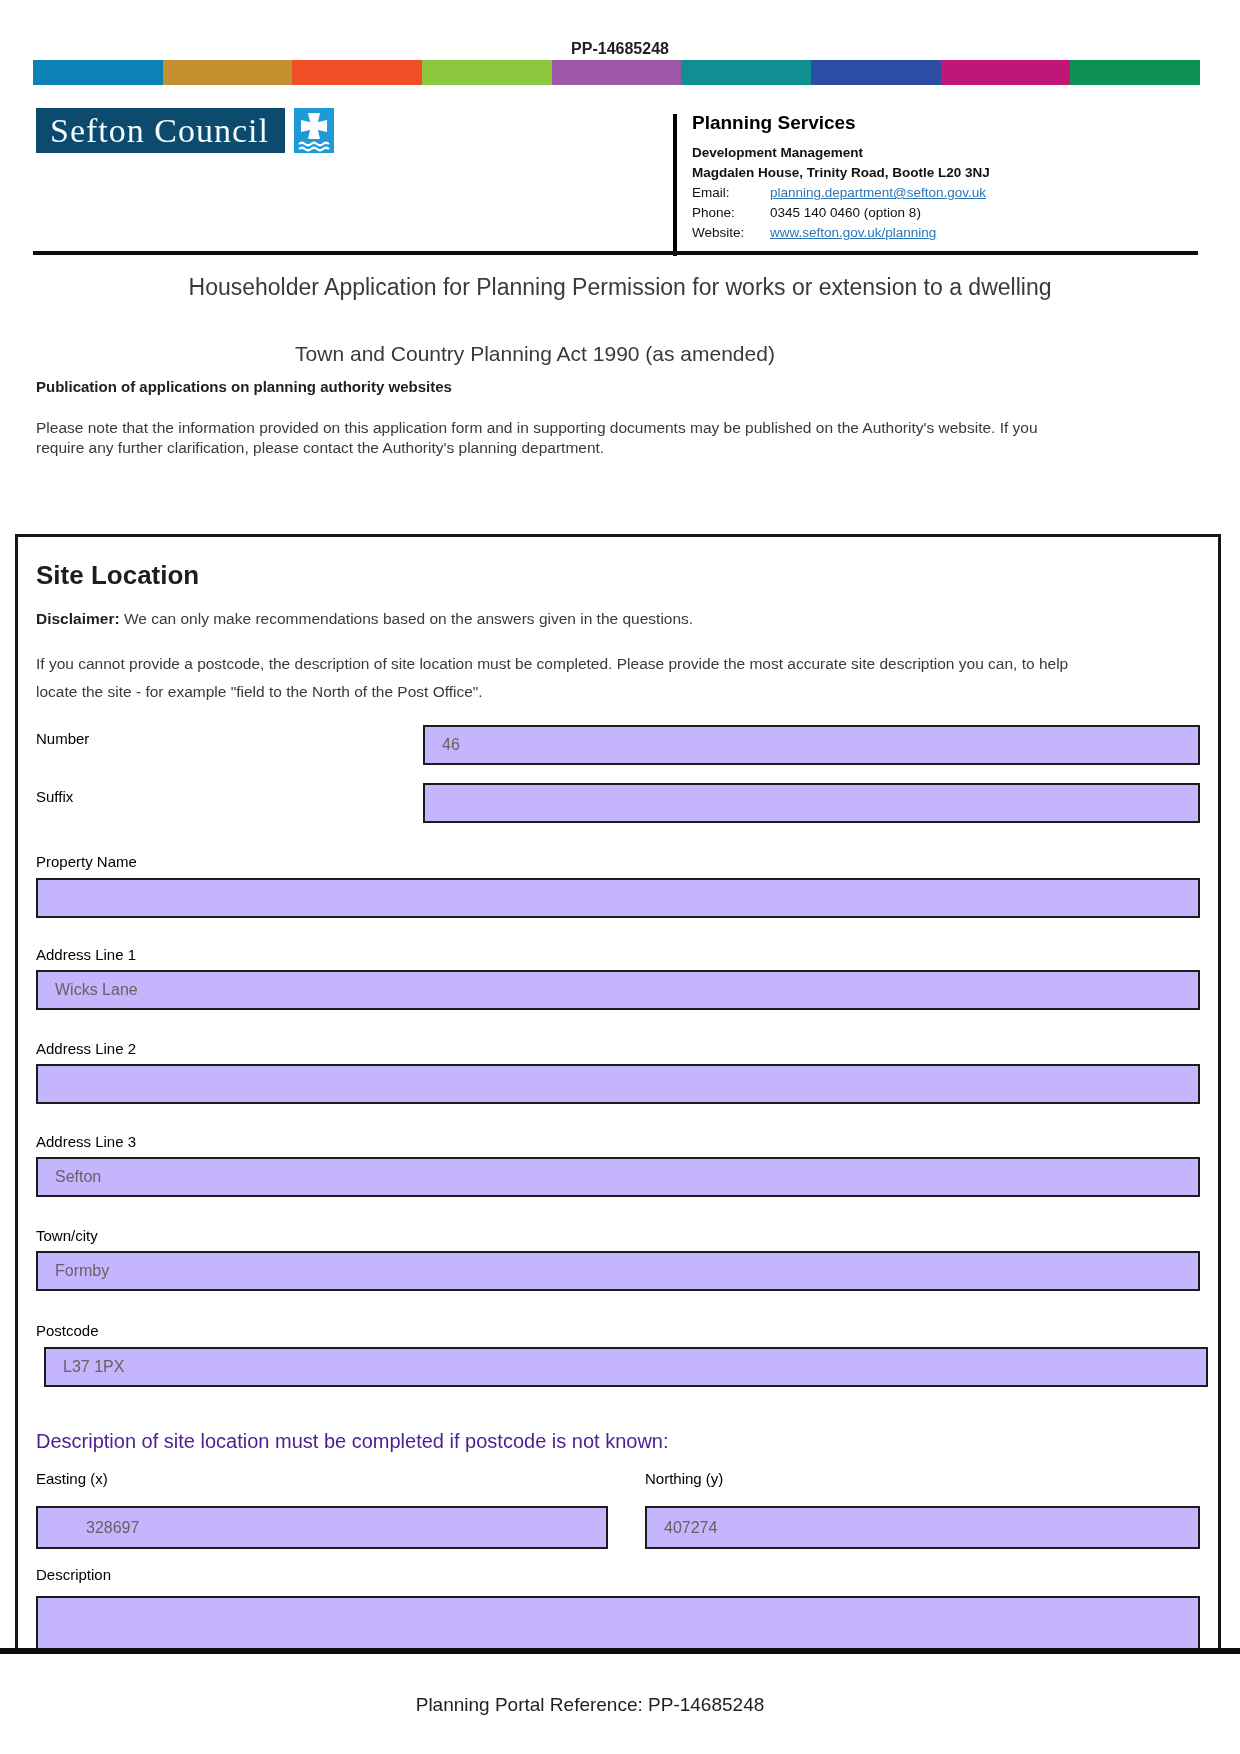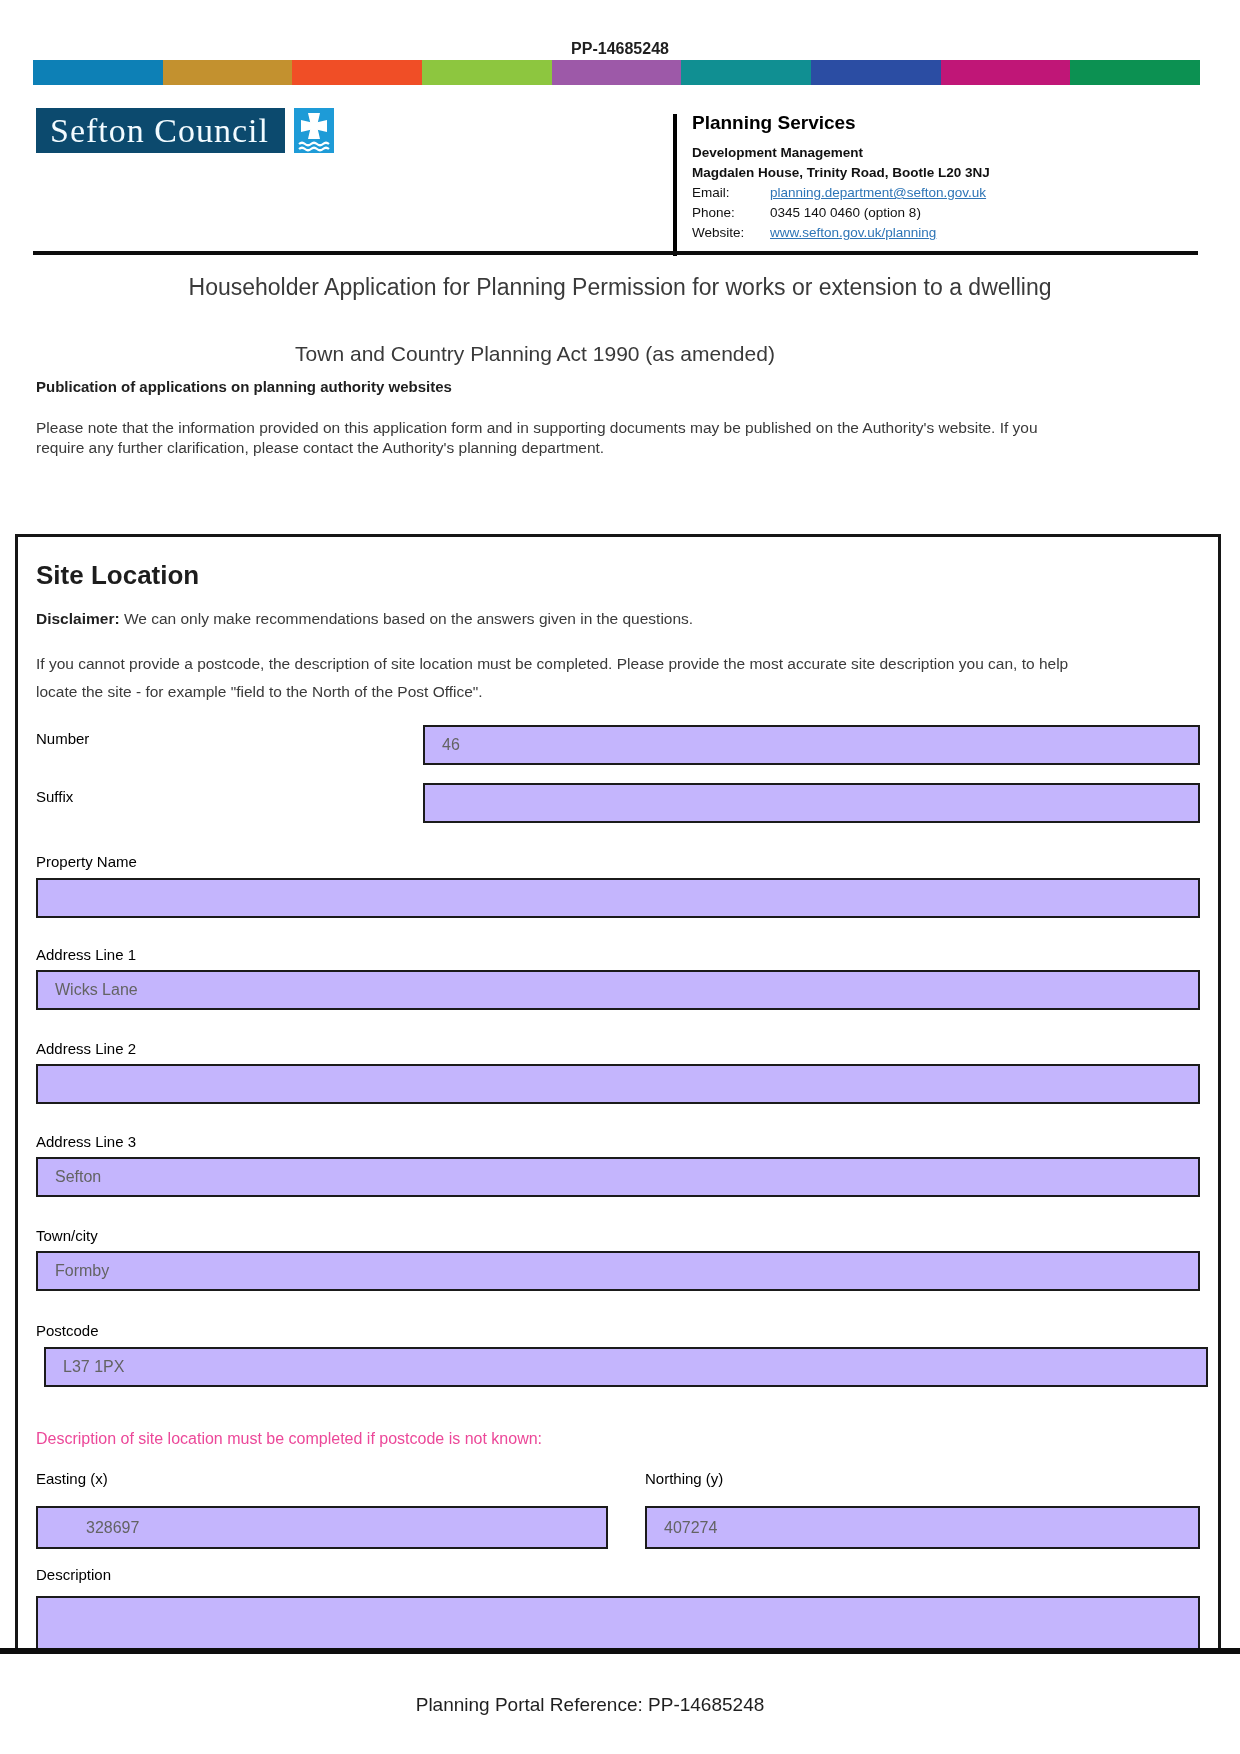--- a/index.html
+++ b/index.html
@@ -60,21 +60,21 @@
   .inp-al1      { top:970px;  left:36px; width:1164px; height:40px; }
   .lbl-al2      { top:1040px; left:36px; }
   .inp-al2      { top:1064px; left:36px; width:1164px; height:40px; }
   .lbl-al3      { top:1133px; left:36px; }
   .inp-al3      { top:1157px; left:36px; width:1164px; height:40px; }
   .lbl-town     { top:1227px; left:36px; }
   .inp-town     { top:1251px; left:36px; width:1164px; height:40px; }
   .lbl-postcode { top:1322px; left:36px; }
   .inp-postcode { top:1347px; left:36px; width:1164px; height:40px;margin-left:8px; }
 
-  .desc-heading { top:1430px; left:36px; width:1160px; font-size:16px; color:#ec4899; }
+  .desc-heading { top:1430px; left:36px; width:1160px; font-size:20px; color:#4c1d95; }
   .lbl-easting  { top:1470px; left:36px; }
   .lbl-northing { top:1470px; left:645px; }
   .inp-easting  { top:1506px; left:36px;  width:572px; height:43px;padding-left:48px; }
   .inp-northing { top:1506px; left:645px; width:555px; height:43px; }
 
   .lbl-desc     { top:1566px; left:36px; }
   .inp-desc     { top:1596px; left:36px; width:1164px; height:58px; resize:none; }
 
   .page-break   { top:1648px; left:0; width:1240px; height:6px; background:#0d0d0d; z-index:5; }
   .footer-ref   { top:1694px; left:0; width:1180px; text-align:center; font-size:19px; color:#1f1f1f; }

